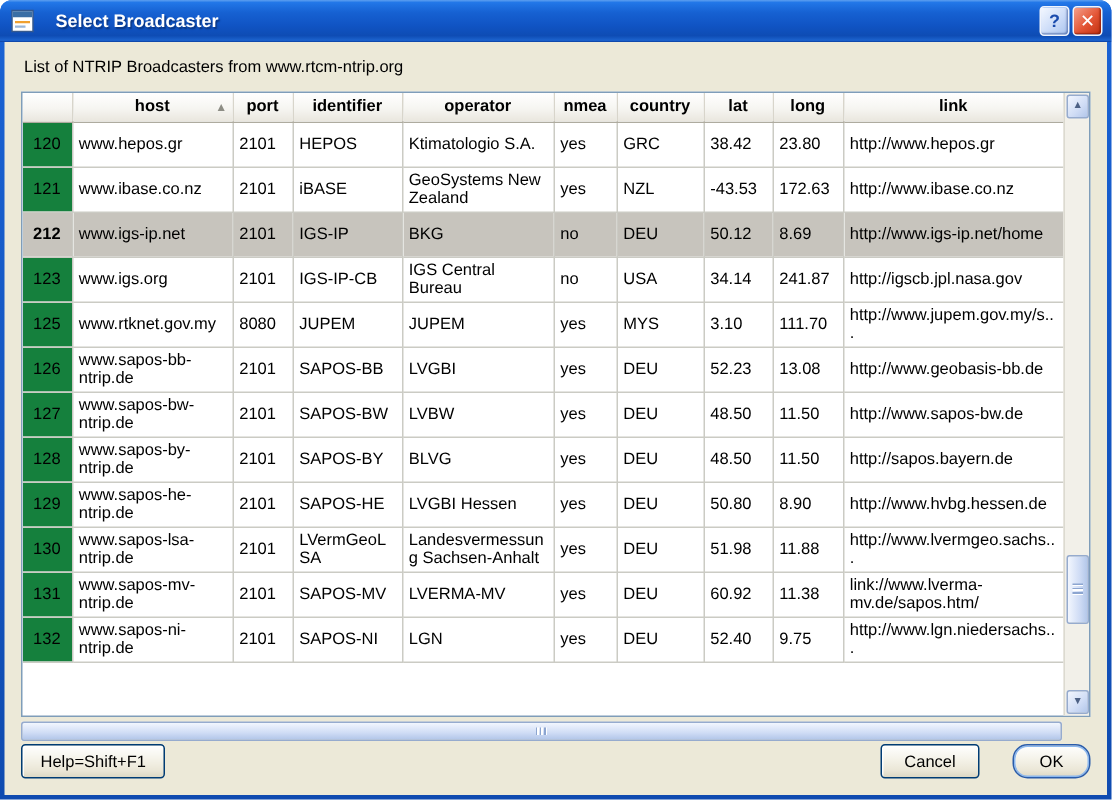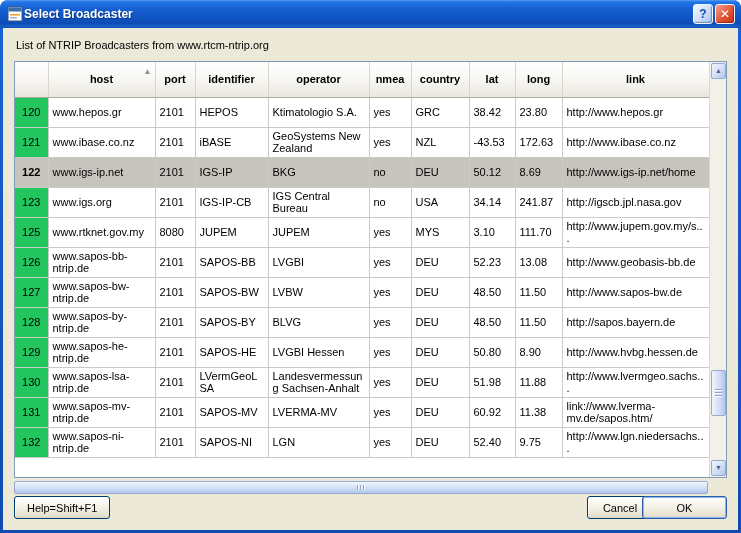--- a/index.html
+++ b/index.html
@@ -18,21 +18,21 @@
     overflow: hidden;
   }
   .titlebar {
     position: absolute; top:0; left:0; right:0; height:28px;
     background: linear-gradient(180deg, #5EA0F0 0%, #2277E8 6%, #1661D2 30%, #1054C4 60%, #0E4CB4 85%, #1C63CE 96%, #0A3D9E 100%);
     border-radius: 7px 7px 0 0;
     display: flex; align-items: center;
   }
   .app-icon { margin-left: 7px; width:16px; height:16px; flex: 0 0 auto; }
   .title-text {
-    margin-left: 1px; color:#fff; font-weight:bold; font-size:12px;
+    margin-left: 14px; color:#fff; font-weight:bold; font-size:12px;
     text-shadow: 1px 1px 1px #0A3580;
   }
   .tb-buttons { position:absolute; right:6px; top:4px; display:flex; gap:2px; }
   .tb-btn {
     width:20px; height:20px; border-radius:3px; border:1px solid #F0F4FC;
     font-weight:bold; font-size:12px; line-height:18px; text-align:center;
     cursor:default;
   }
   .tb-help {
     background: linear-gradient(135deg, #F4F8FF 0%, #CCDCF8 55%, #A9C3EE 100%);
@@ -50,34 +50,34 @@
   }
   .caption { position:absolute; left:13px; top:11px;text-align:right; }
 
   .table-frame {
     position:absolute; left:11px; top:33px; width:713px; height:417px;
     border:1px solid #7F9DB9; background:#fff; display:flex;
   }
   .grid-area { width:694px; overflow:hidden; }
   table { border-collapse: collapse; table-layout: fixed; width:694px; }
   th {
-    height:35px; font-weight:bold; text-align:center;
+    height:19px; font-weight:bold; text-align:center;
     background: linear-gradient(180deg, #FFFFFF 0%, #F6F5F1 55%, #E9E6DE 100%);
     border-right:1px solid #D8D5CB; border-bottom:1px solid #AEAB9F;
     position:relative; overflow:hidden;
   }
   .sort-arrow {
     position:absolute; right:3px; top:5px; font-size:8px; color:#8D8D85;
   }
   td {
     height:30px; padding:2px 4px; line-height:12px; vertical-align:middle;
     border-right:1px solid #CBCBC4; border-bottom:1px solid #CBCBC4;
     overflow:hidden; word-wrap:break-word;
   }
-  td.cell-num { text-align:center; background:#22c55e; }
+  td.cell-num { text-align:center; background:#15803d; }
   tr.selected td { background:#C7C4BD; }
   tr.selected td.cell-num { font-weight:bold; }
 
   .vscroll {
     width:17px; position:relative; background:#F2F0E9;
     border-left:1px solid #DCDAD0;
   }
   .sb-btn {
     position:absolute; left:1px; width:15px; height:16px;
     background: linear-gradient(135deg, #F2F6FE 0%, #CFDCF5 60%, #B2C6E9 100%);
@@ -112,21 +112,21 @@
   .btn {
     position:absolute; height:23px; padding:0 12px; font-size:11px;
     font-family: "Liberation Sans", sans-serif;
     background: linear-gradient(180deg, #FFFFFF 0%, #F4F2E8 45%, #EAE6D6 80%, #DDD8C4 100%);
     border:1px solid #003C74; border-radius:3px;
     box-shadow: inset 1px 1px 0 rgba(255,255,255,.85);
     color:#000; cursor:default;margin-top:48px;
   }
   .btn-help { left:11px; bottom:11px; }
   .btn-cancel { right:85px; bottom:11px; width:66px; padding:0; }
-  .btn-ok { right:11px; bottom:11px; width:85px; padding:0; }
+  .btn-ok { right:11px; bottom:11px; width:52px; padding:0;border-radius:10px; }
   .btn.default {
     border-color:#2A5CAA;
     box-shadow: inset 0 0 0 1px #8CB8EE, inset 1px 1px 0 rgba(255,255,255,.85);
   }
 </style>
 </head>
 <body>
 
 <div class="window">
 
@@ -199,21 +199,21 @@
     <td>2101</td>
     <td>iBASE</td>
     <td>GeoSystems New Zealand</td>
     <td>yes</td>
     <td>NZL</td>
     <td>-43.53</td>
     <td>172.63</td>
     <td>http://www.ibase.co.nz</td>
   </tr>
               <tr class="selected">
-    <td class="cell-num">122</td>
+    <td class="cell-num">212</td>
     <td>www.igs-ip.net</td>
     <td>2101</td>
     <td>IGS-IP</td>
     <td>BKG</td>
     <td>no</td>
     <td>DEU</td>
     <td>50.12</td>
     <td>8.69</td>
     <td>http://www.igs-ip.net/home</td>
   </tr>

